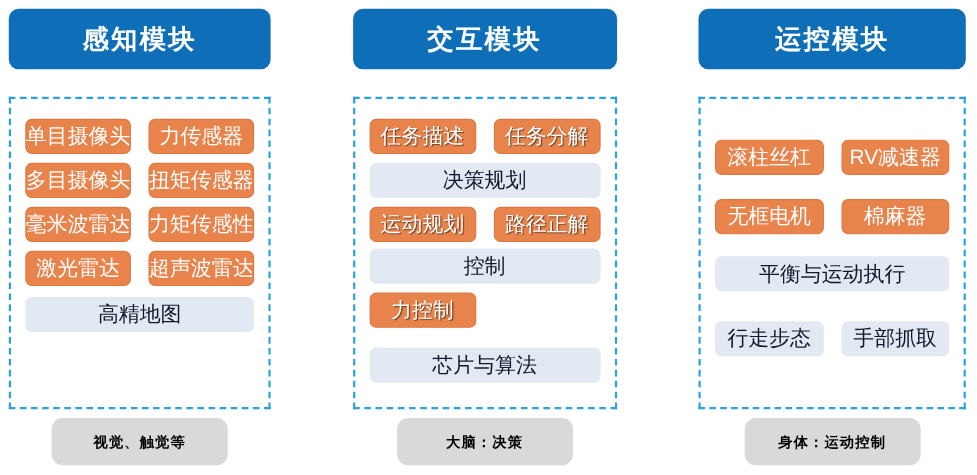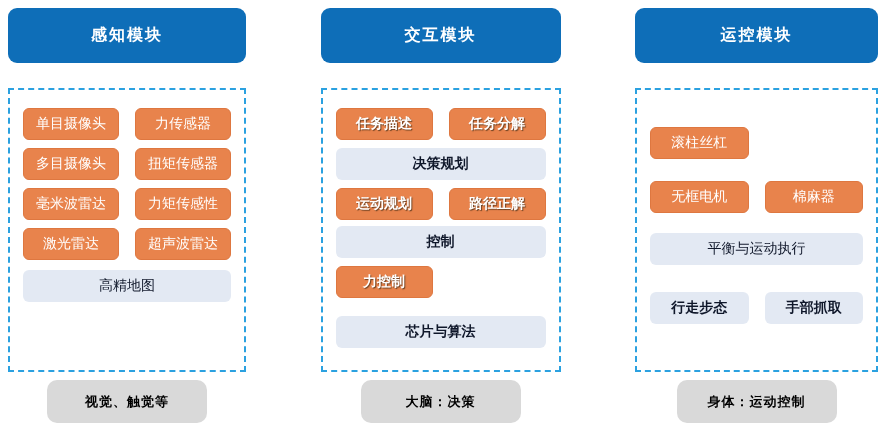--- a/index.html
+++ b/index.html
@@ -27,56 +27,56 @@
   .col-1 { width: 238px; }
   .col-2 { width: 240px; }
   .col-3 { width: 243px; }
 
   .module-header {
     height: 55px;
     border-radius: 9px;
     background: var(--header-blue);
     color: #ffffff;
     font-weight: 700;
-    font-size: 16px;
+    font-size: 24px;
     letter-spacing: 2px;
     display: flex; align-items: center; justify-content: center;
     flex: none;
   }
   .dashed-box {
     margin-top: 25px;
     height: 284px;
     border: 2px dashed var(--dashed-border);
     padding: 18px 13px 0 13px;
     flex: none;
   }
   .col-3 .dashed-box { padding-top: 22px; }
 
   .row { display: flex; justify-content: space-between; }
   .row + .row { margin-top: 8px; }
 
   .chip {
     height: 32px;
     border-radius: 6px;
     display: flex; align-items: center; justify-content: center;
-    font-size: 14px;
+    font-size: 19px;
     width: calc(50% - 8px);
     white-space: nowrap;
   }
   .chip.full { width: 100%; }
   .chip.orange {
     background: var(--chip-orange);
     border: 1px solid var(--chip-orange-border);
     color: #ffffff;
   }
   .chip.light {
     background: var(--chip-light);
     color: #0f172a;
   }
-  .chip.bold { font-weight: 700; }
+  .chip.bold { font-weight: 400; }
   .chip.shadow { text-shadow: 1px 1px 1px rgba(84,52,26,0.85); }
 
   .footer-wrap { margin-top: 8px; display: flex; justify-content: center; }
   .module-footer {
     background: var(--footer-gray);
     border-radius: 10px;
     height: 43px;
     min-width: 160px;
     padding: 0 26px;
     display: flex; align-items: center; justify-content: center;
@@ -152,20 +152,21 @@
       <div class="module-footer">大脑：决策</div>
     </div>
   </div>
 
   <div class="column col-3">
     <div class="module-header">运控模块</div>
     <div class="dashed-box">
       <div>
           <div class="row" style="margin-top: 15px;">
             <div class="chip orange">滚柱丝杠</div>
+            <div class="chip orange">RV减速器</div>
           </div>
           <div class="row" style="margin-top: 22px; text-align: center;">
             <div class="chip orange">无框电机</div>
             <div class="chip orange">棉麻器</div>
           </div>
           <div class="row" style="margin-top: 20px;">
             <div class="chip light full">平衡与运动执行</div>
           </div>
           <div class="row" style="margin-top: 27px;">
             <div class="chip light bold">行走步态</div>

